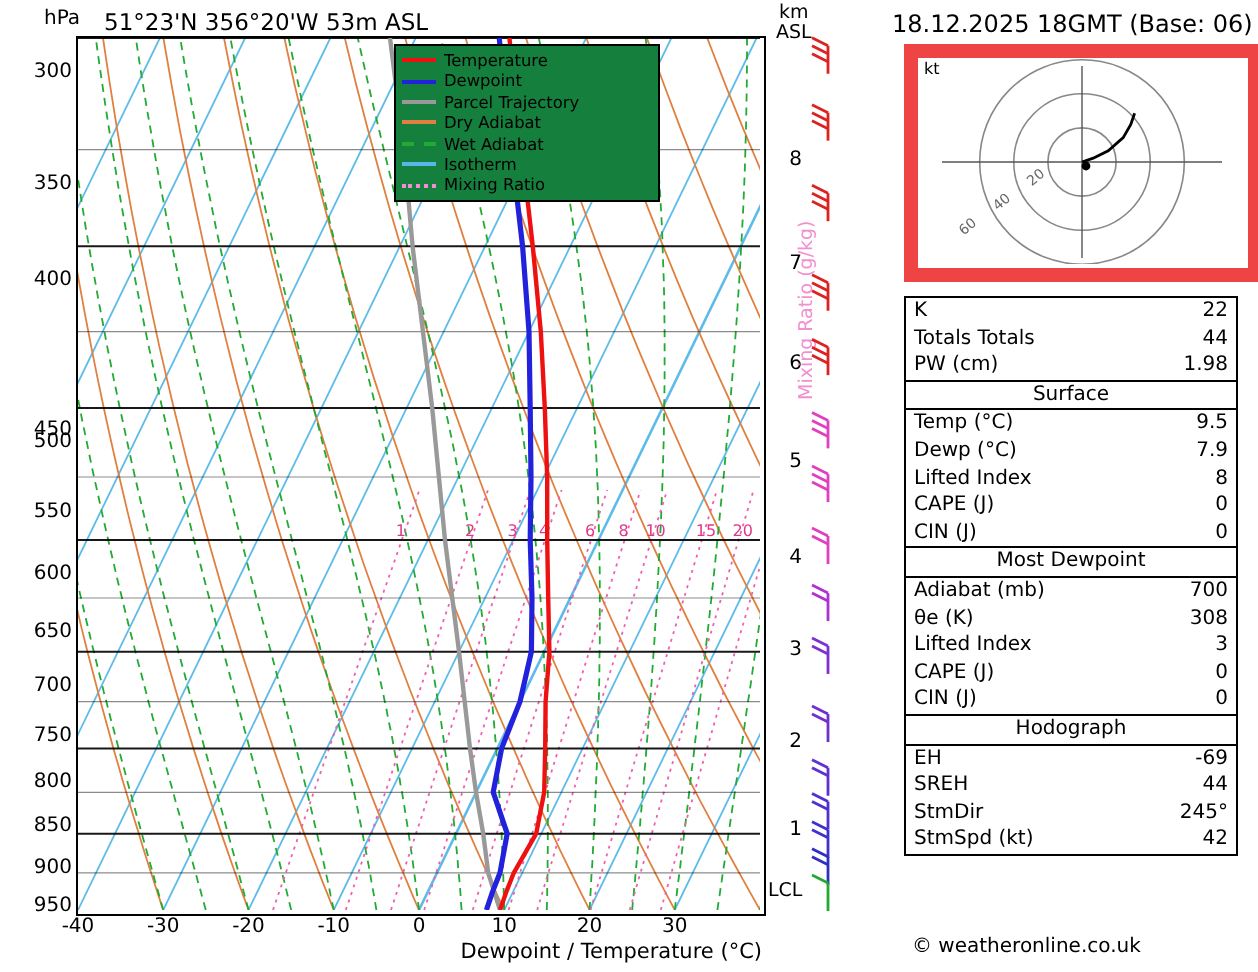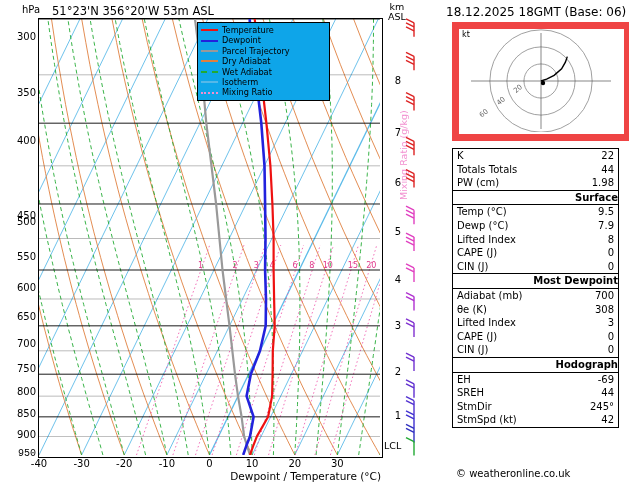--- a/index.html
+++ b/index.html
@@ -23,35 +23,35 @@
 
   
   .kmaxis{position:absolute;left:381px;top:18px;width:22px;height:438px;}
   .kmtick{position:absolute;right:2px;transform:translateY(-50%);font-size:10px;color:#000;}
 
   .mixlabel{position:absolute;left:398px;top:200px;font-size:9.5px;color:#f28fd0;transform:rotate(-90deg);transform-origin:left top;white-space:nowrap;}
 
   .lcl{position:absolute;left:384px;top:440px;font-size:9.5px;color:#000;}
 
   
-  .legend{position:absolute;left:197px;top:22px;width:125px;background:#0ea5e9;border:1px solid #000;padding:2px 3px;font-size:8.2px;line-height:10.4px;}
+  .legend{position:absolute;left:197px;top:22px;width:125px;background:#15803d;border:1px solid #000;padding:2px 3px;font-size:8.2px;line-height:10.4px;}
   .legend div{display:flex;align-items:center;white-space:nowrap;}
   .legend .sw{display:inline-block;width:17px;height:0;border-top-width:2px;border-top-style:solid;margin-right:4px;}
 
   
   .barbs{position:absolute;left:400px;top:18px;width:32px;height:450px;}
 
   
   .rdate{position:absolute;left:446px;top:5px;font-size:12px;color:#000;white-space:nowrap;}
   .hodo{position:absolute;left:452px;top:22px;width:165px;height:105px;border:7px solid #ef4444;background:#fff;}
   .hodo .kt{position:absolute;left:3px;top:1px;font-size:8px;color:#000;}
 
   .tbl{position:absolute;left:452px;top:148px;width:165px;border:1px solid #000;background:#fff;font-size:10px;color:#000;}
   .tbl .row{display:flex;justify-content:space-between;padding:0 4px;line-height:13.6px;}
-  .tbl .hdr{text-align:right;line-height:13.6px;border-top:1px solid #000;border-bottom:1px solid #000;font-weight:bold;}
+  .tbl .hdr{text-align:center;line-height:13.6px;border-top:1px solid #000;border-bottom:1px solid #000;}
   .tbl .row span.k{white-space:nowrap;}
   .tbl .row span.v{white-space:nowrap;}
 
   .credit{position:absolute;left:456px;top:468px;font-size:10px;color:#000;}
 </style>
 </head>
 <body>
 
 <div class="root">
 
@@ -67,21 +67,21 @@
       <div class="ytick" style="top: 164.833px; margin-top: 32px;">450</div>
       <div class="ytick" style="top: 202.988px;">500</div>
       <div class="ytick" style="top: 237.503px;">550</div>
       <div class="ytick" style="top: 269.012px;">600</div>
       <div class="ytick" style="top: 297.999px;">650</div>
       <div class="ytick" style="top: 324.836px;">700</div>
       <div class="ytick" style="top: 349.82px;">750</div>
       <div class="ytick" style="top: 373.192px;">800</div>
       <div class="ytick" style="top: 395.146px;">850</div>
       <div class="ytick" style="top: 415.845px;">900</div>
-      <div class="ytick" style="top: 435.425px; font-family: Liberation Mono, monospace;">950</div>
+      <div class="ytick" style="top: 435.425px;">950</div>
     </div>
 
   <div class="plot">
     <svg id="plotsvg" width="341" height="436" viewBox="0 0 341 436">
         <line x1="-426.25" y1="436" x2="-214.83" y2="0" stroke="#55b8e8" stroke-width="0.9" opacity="0.95"></line>
         <line x1="-383.625" y1="436" x2="-172.205" y2="0" stroke="#55b8e8" stroke-width="0.9" opacity="0.95"></line>
         <line x1="-341" y1="436" x2="-129.58" y2="0" stroke="#55b8e8" stroke-width="0.9" opacity="0.95"></line>
         <line x1="-298.375" y1="436" x2="-86.95500000000001" y2="0" stroke="#55b8e8" stroke-width="0.9" opacity="0.95"></line>
         <line x1="-255.75" y1="436" x2="-44.33000000000001" y2="0" stroke="#55b8e8" stroke-width="0.9" opacity="0.95"></line>
         <line x1="-213.125" y1="436" x2="-1.7050000000000125" y2="0" stroke="#55b8e8" stroke-width="0.9" opacity="0.95"></line>

